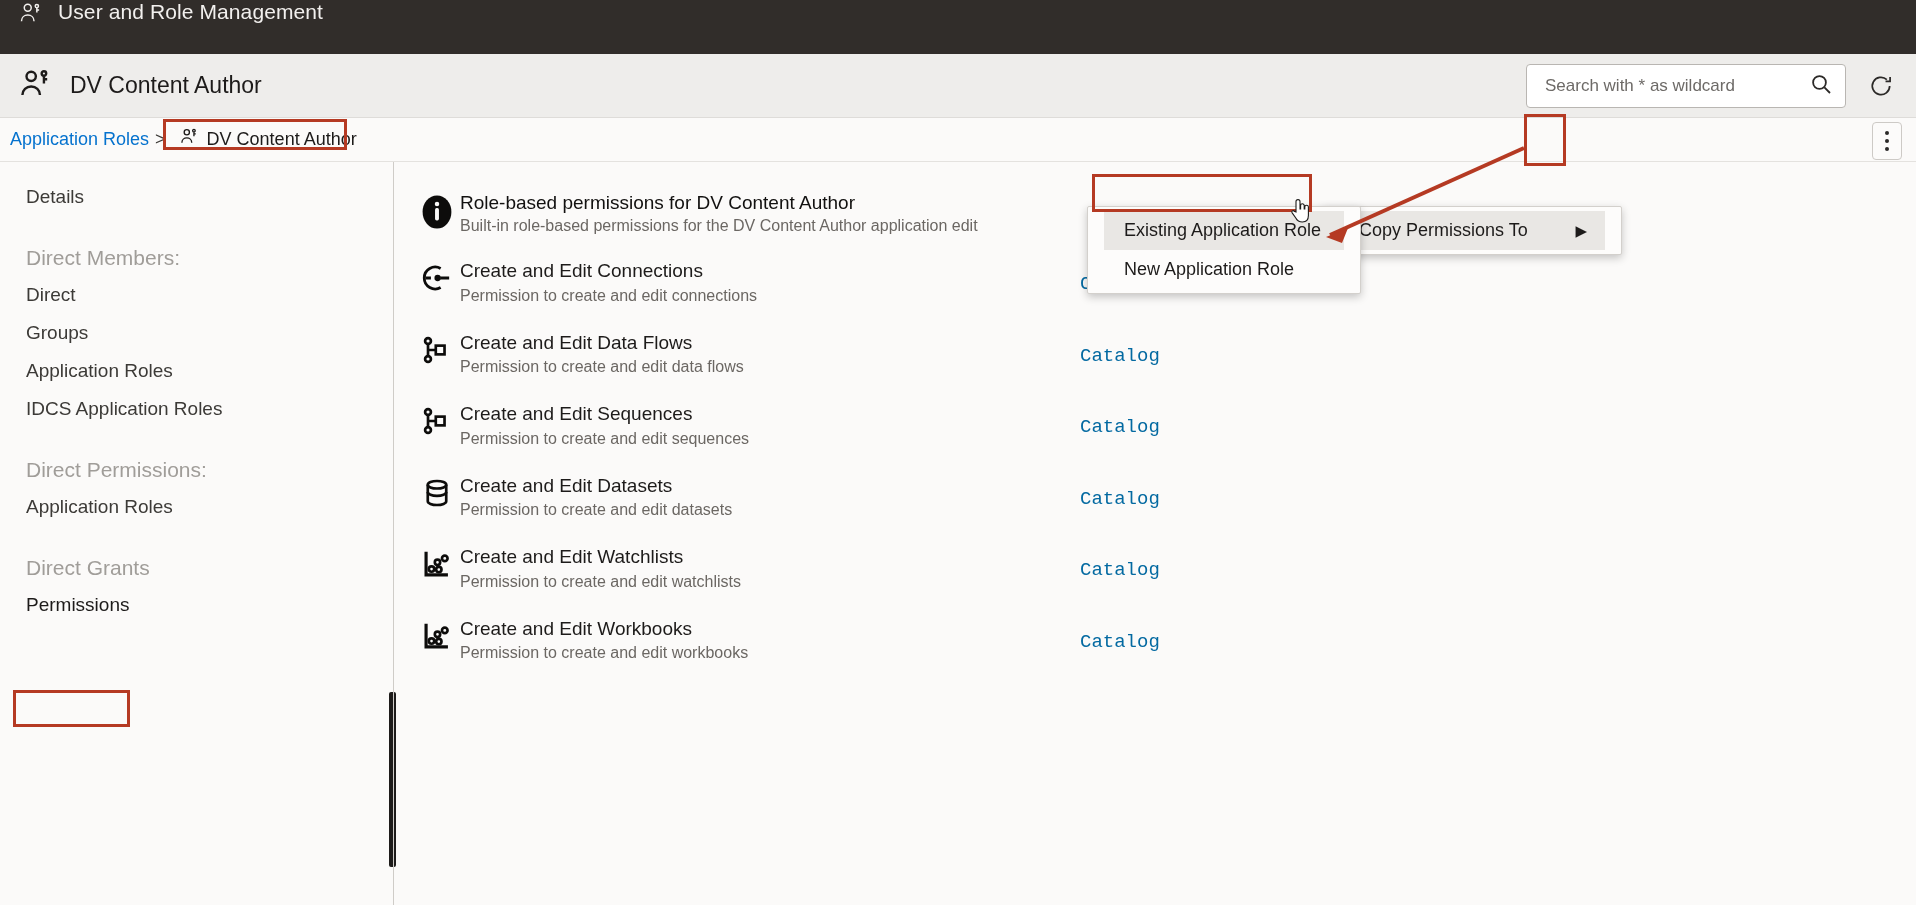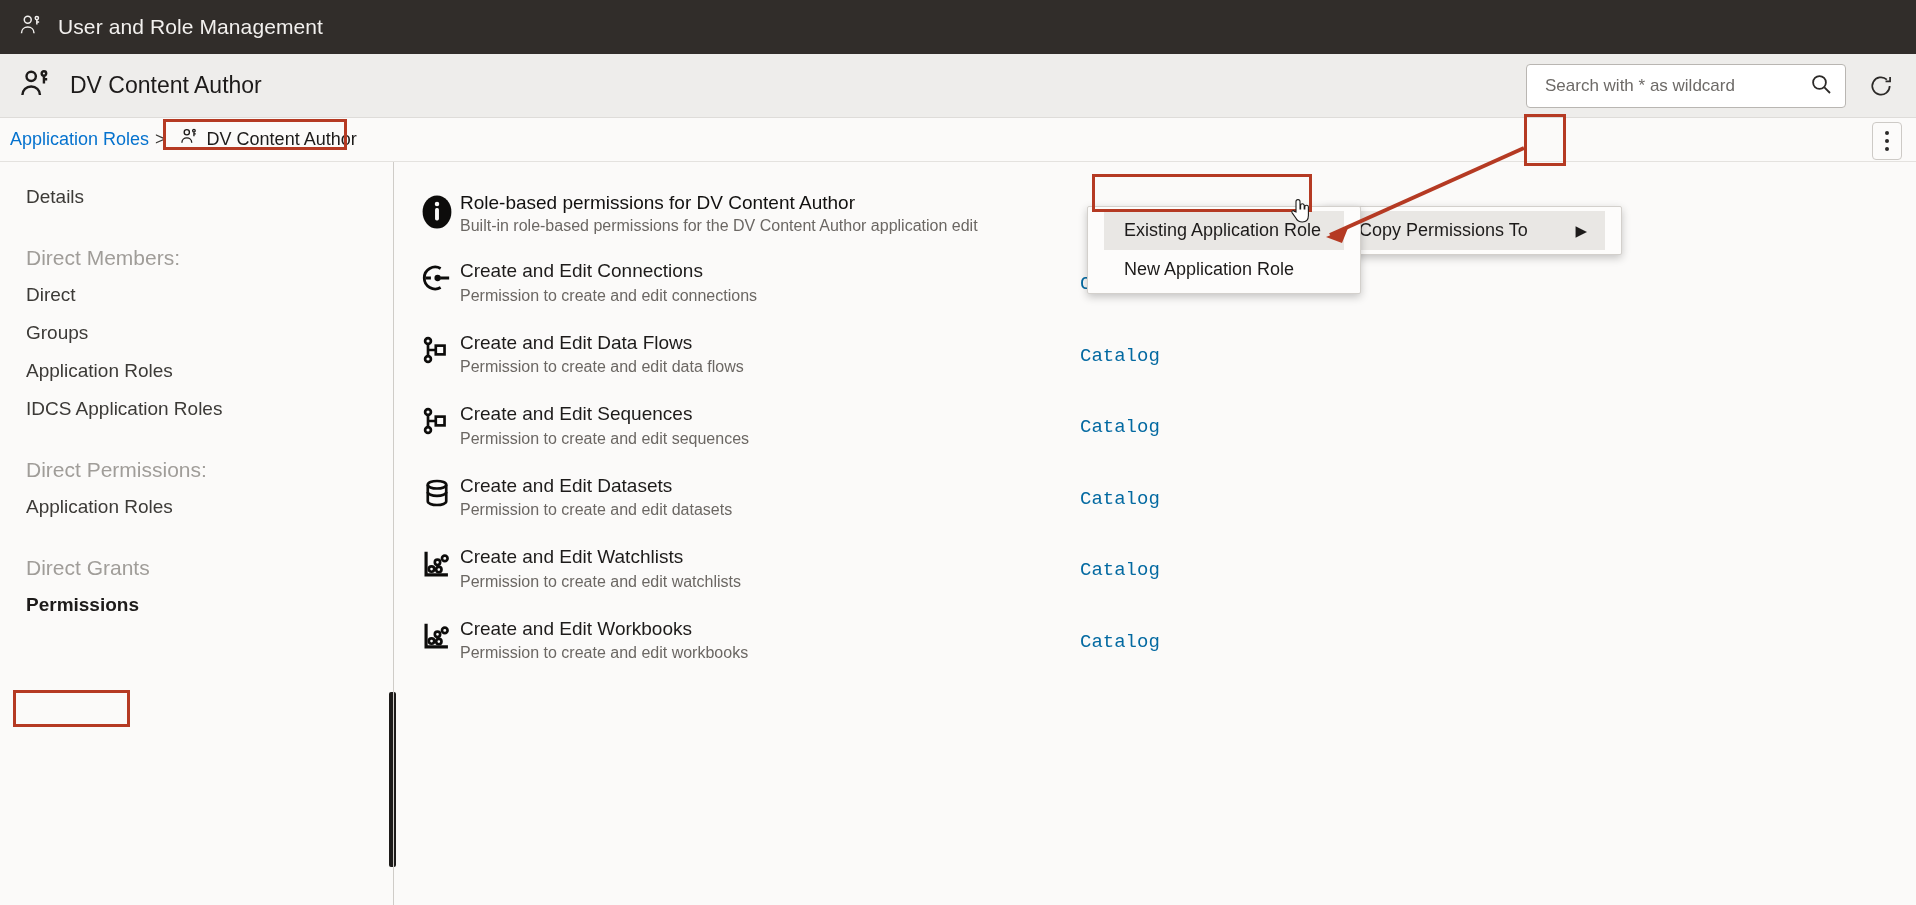--- a/index.html
+++ b/index.html
@@ -9,21 +9,21 @@
     font-family:"Liberation Sans", sans-serif;
     background:#fbfaf9;
     overflow:hidden;
     position:relative;
     -webkit-font-smoothing:antialiased;
   }
 
   
   #appbar {
     height:54px; background:#312d2a; color:#f2f0ee;
-    display:flex; align-items:center; padding:0 0 0 18px;
+    display:flex; padding:0 0 0 18px;
   }
   #appbar .app-title { font-size:21px; font-weight:400; margin-left:14px; letter-spacing:.1px; }
 
   
   #rolehead {
     height:64px; background:#eeedeb; border-bottom:1px solid #dedcd9;
     display:flex; align-items:center; padding:0 22px 0 18px;
   }
   #rolehead .role-title { font-size:23px; color:#1d1b1a; margin-left:16px; font-weight:400; }
   #rolehead .spacer { flex:1; }
@@ -187,21 +187,21 @@
     <div class="side-group">Direct Members:</div>
     <div class="side-item">Direct</div>
     <div class="side-item">Groups</div>
     <div class="side-item">Application Roles</div>
     <div class="side-item">IDCS Application Roles</div>
 
     <div class="side-group">Direct Permissions:</div>
     <div class="side-item">Application Roles</div>
 
     <div class="side-group">Direct Grants</div>
-    <div class="side-item" style="font-weight:700;color:#1d1b1a;">Permissions</div>
+    <div class="side-item" style="font-weight:400;color:#1d1b1a;">Permissions</div>
 
     <div class="scroll-track"></div>
   </div>
 
   <div id="main">
 
     <div class="perm-row">
       <div class="perm-ico">
         <svg width="36" height="36" viewBox="0 0 24 24">
           <ellipse cx="12" cy="12" rx="9.6" ry="11" fill="#0d0c0b"></ellipse>

